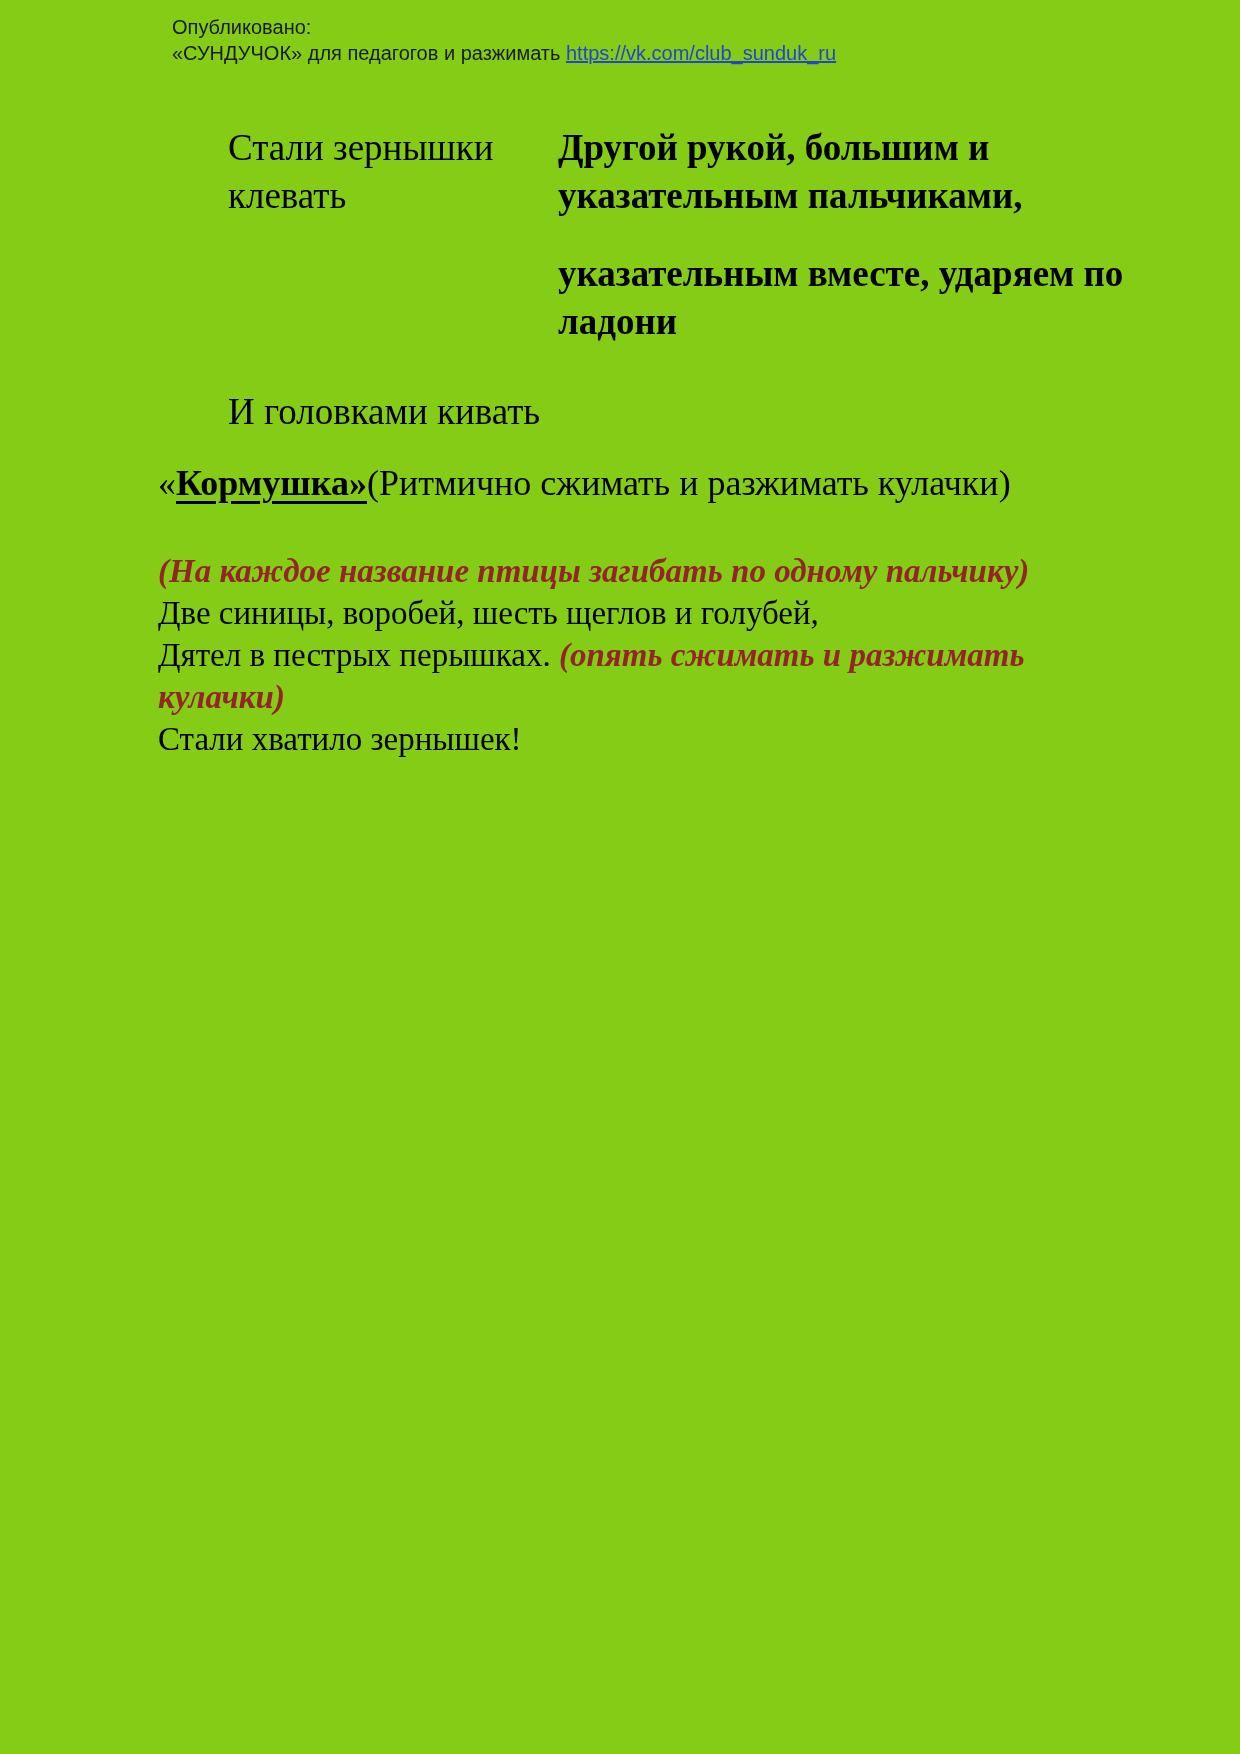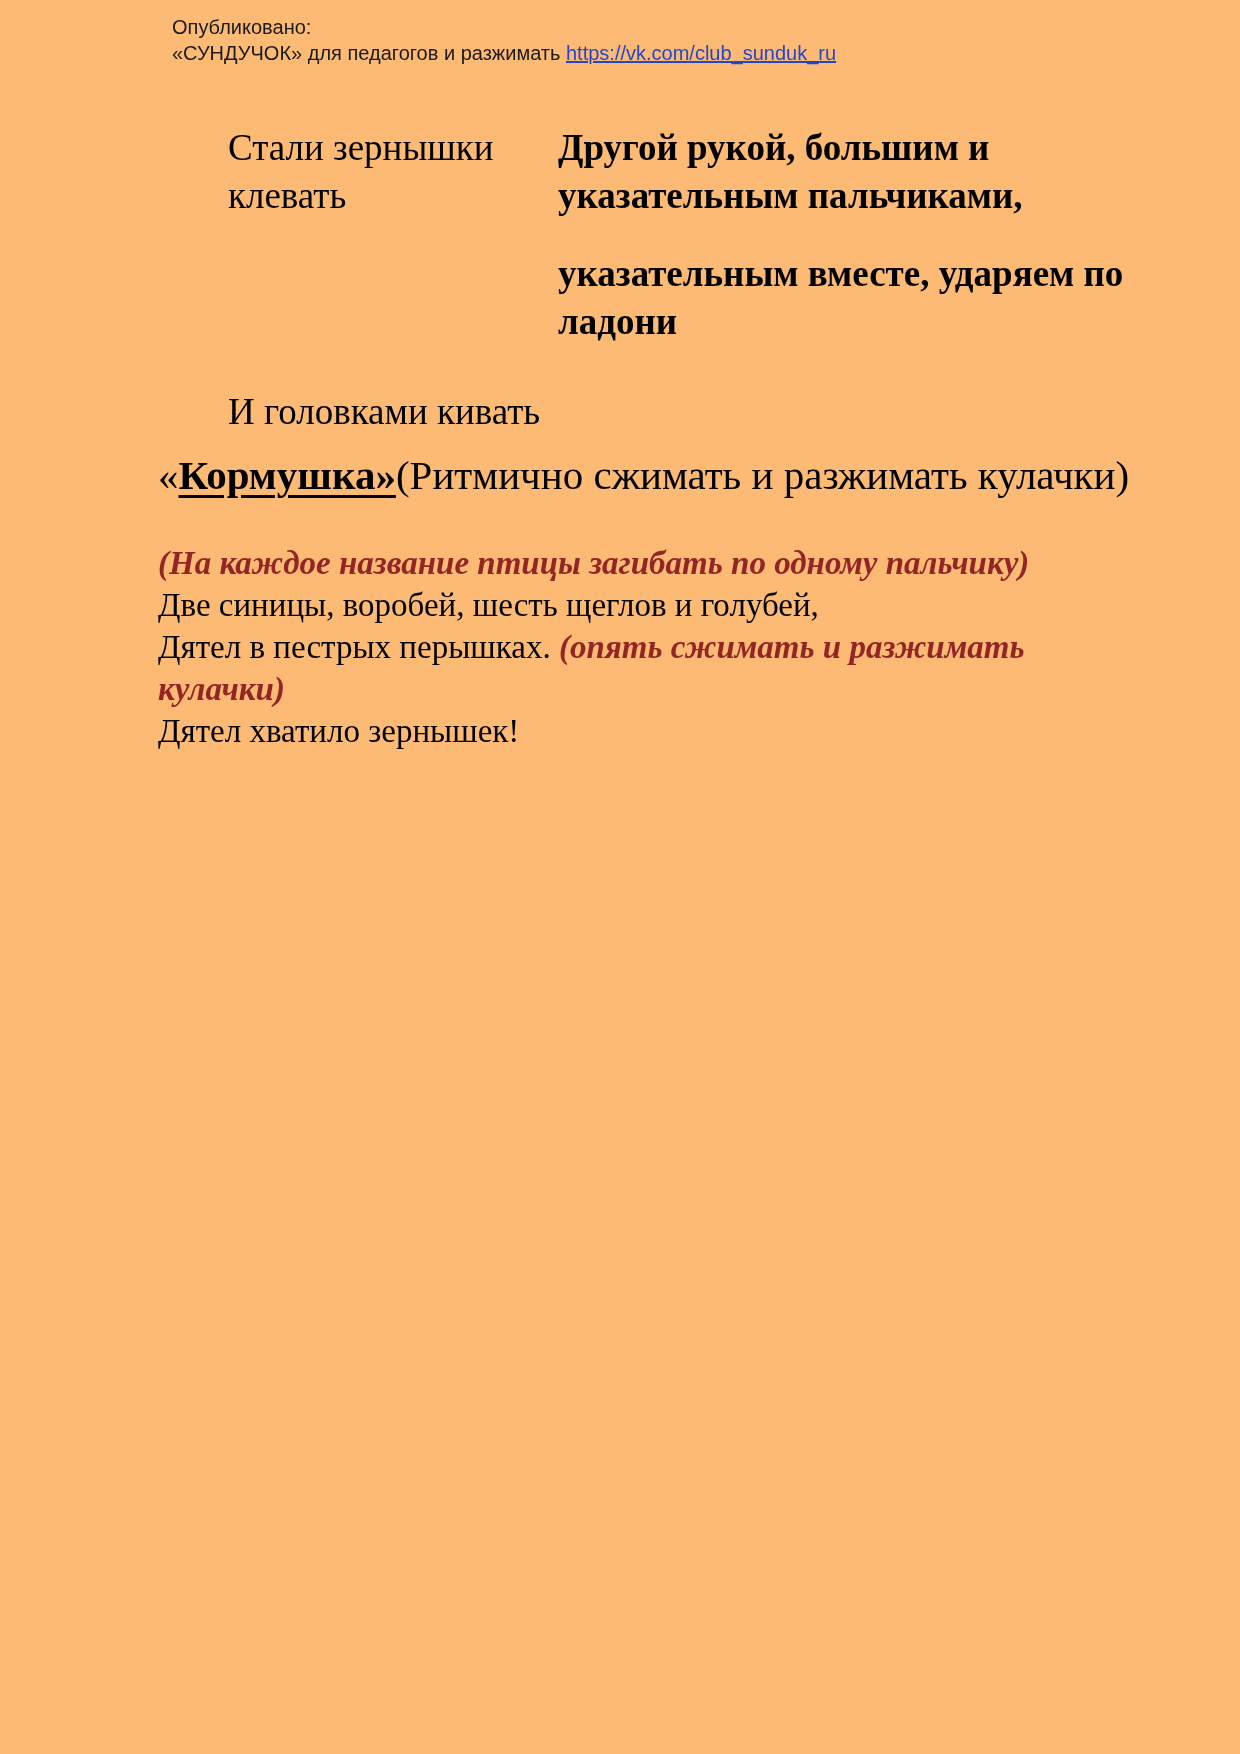--- a/index.html
+++ b/index.html
@@ -1,19 +1,19 @@
 <!DOCTYPE html>
 <html><head>
 <meta charset="utf-8">
 <style>
   html,body{margin:0;padding:0;background:#e8e8e8;}
   .page{
     position:relative;
     width:1240px;height:1754px;
-    background:#fdba74;
+    background:#84cc16;
     font-family:"Liberation Serif", serif;
     color:#000;
     overflow:hidden;
   }
   
   .header{
     padding-top:14px;
     margin-left:172px;
     font-family:"Liberation Sans", sans-serif;
     font-size:20px;
@@ -35,22 +35,22 @@
     display:grid;
     grid-template-columns:330px 600px;
     margin-bottom:42px;
   }
   .ex-row:last-child{margin-bottom:16px;}
   .cell-left{padding-right:10px;}
   .cell-right p{margin:0 0 30px 0;font-weight:bold;}
   .cell-right p:last-child{margin-bottom:0;}
   
   .feeder-title{
-    margin:16px 0 0 158px;
-    font-size:41px;
+    margin:24px 0 0 158px;
+    font-size:36px;
     line-height:46px;
     white-space:nowrap;
   }
   .title-word{
     font-weight:bold;
     text-decoration:underline;
     text-decoration-thickness:3px;
     text-underline-offset:6px;
   }
   
@@ -99,17 +99,17 @@
     <div>
       <span class="remark">(На каждое название птицы загибать по одному пальчику)</span>
     </div>
     <div>
       <span>Две синицы, воробей, шесть щеглов и голубей,</span>
     </div>
     <div>
       <span>Дятел в пестрых перышках. </span><span class="remark">(опять сжимать и разжимать кулачки)</span>
     </div>
     <div>
-      <span>Дятел хватило зернышек!</span>
+      <span>Стали хватило зернышек!</span>
     </div>
   </div>
 
 </div>
 
 </body></html>

